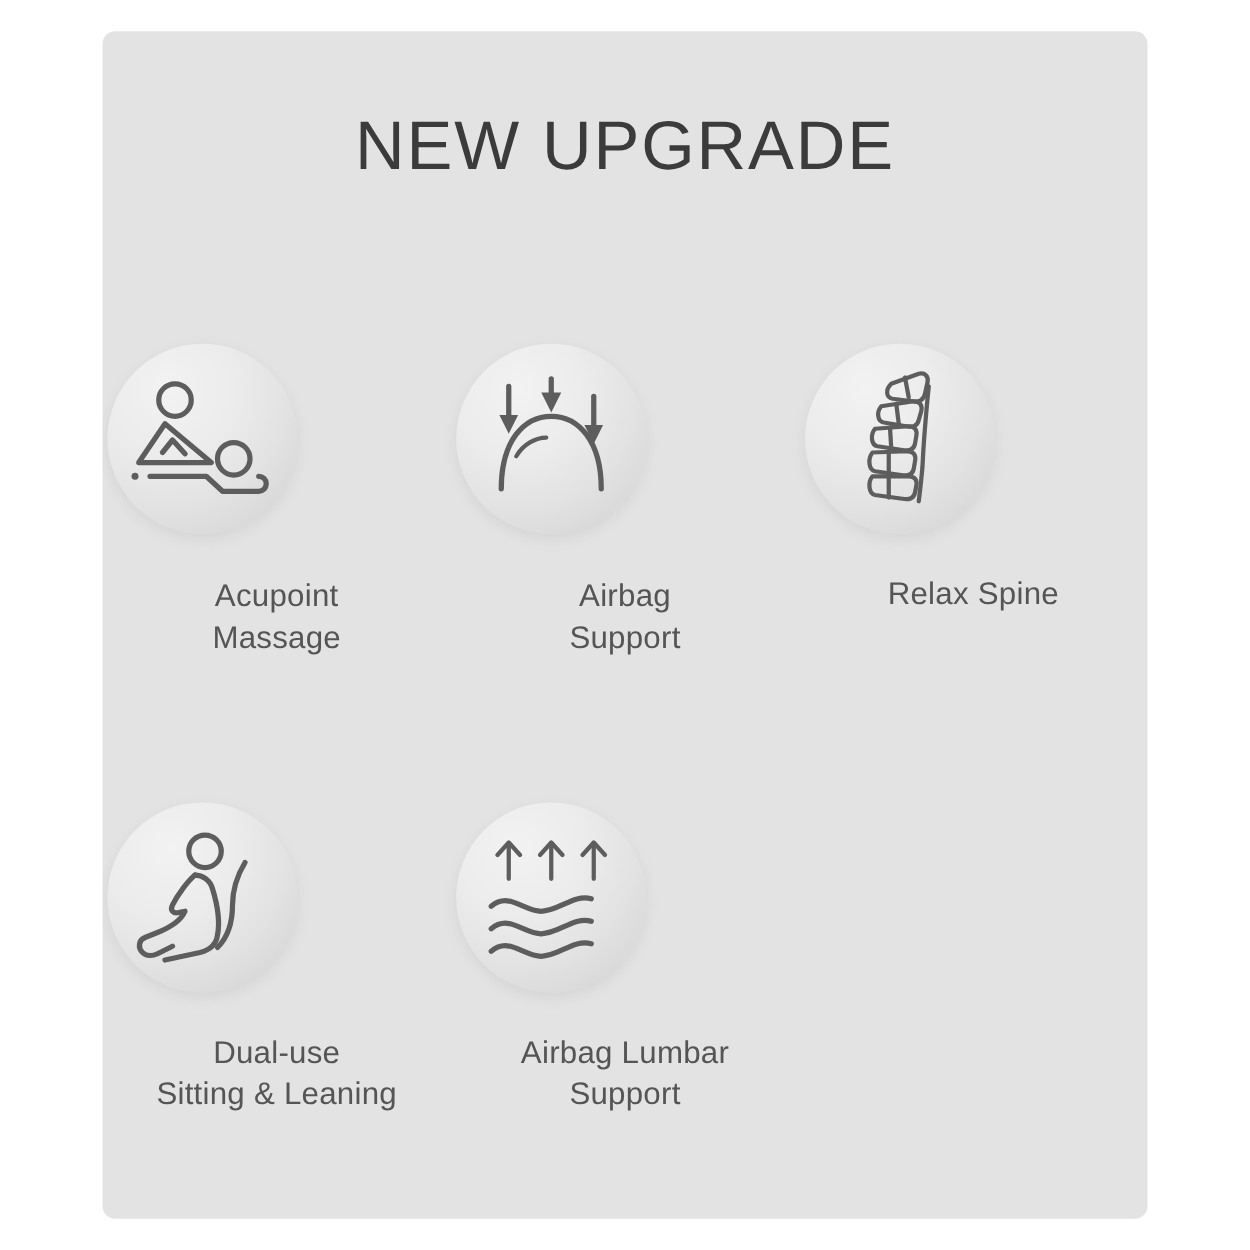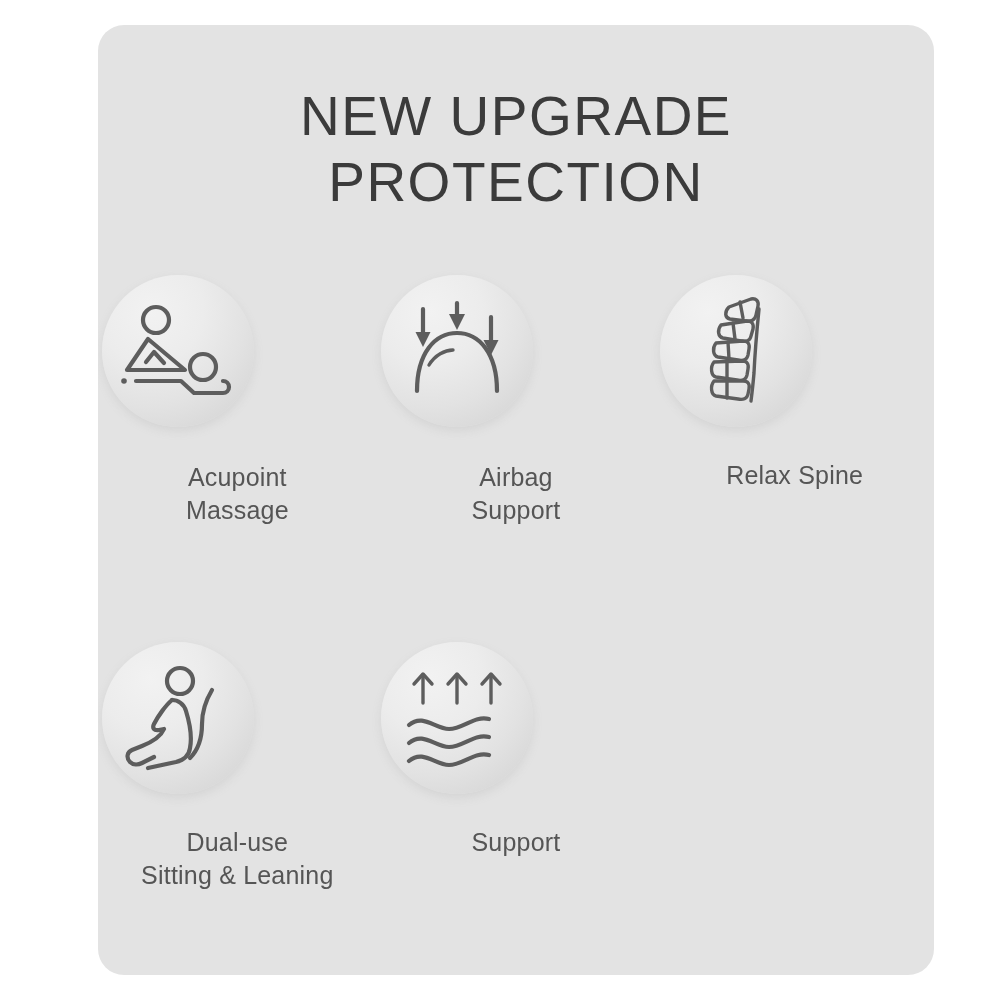--- a/index.html
+++ b/index.html
@@ -19,26 +19,26 @@
   .page {
     position: relative;
     width: 1000px;
     height: 1000px;
     background: #ffffff;
   }
 
   
   .card {
     position: absolute;
-    left: 98px;
+    left: 82px;
     top: 25px;
     width: 836px;
     height: 950px;
     background: #e3e3e3;
-    border-radius: 26px;
+    border-radius: 10px;
     overflow: hidden;
   }
 
   
   .title-block {
     position: absolute;
     left: 0;
     top: 58px;
     width: 836px;
     text-align: center;
@@ -129,21 +129,20 @@
   .fill-dark { fill: #5d5d5d; stroke: none; }
 </style>
 </head>
 <body>
 
 <div class="page">
   <div class="card">
 
     <div class="title-block">
       <span class="title-line">NEW UPGRADE</span>
-      <span class="title-line">PROTECTION</span>
     </div>
 
     <div class="grid">
 
       <div class="feature">
         <div class="icon-circle">
           <span>
             <svg width="118" height="100" viewBox="0 0 118 100">
 
               <circle class="stroke" cx="37" cy="19" r="13"></circle>
@@ -260,19 +259,20 @@
                 <path d="M81 15 L90 5 L99 15"></path>
               </g>
 
               <path class="stroke" d="M8 56 C22 44 34 60 48 60 C62 60 74 46 88 50"></path>
               <path class="stroke" d="M8 74 C22 62 34 78 48 78 C62 78 74 64 88 68"></path>
               <path class="stroke" d="M8 92 C22 80 34 96 48 96 C62 96 74 82 88 86"></path>
             </svg>
           </span>
         </div>
         <div class="feature-label">
+          <span class="lbl-line">Airbag Lumbar</span>
           <span class="lbl-line">Support</span>
         </div>
       </div>
 
     </div>
   </div>
 </div>
 
 </body></html>

